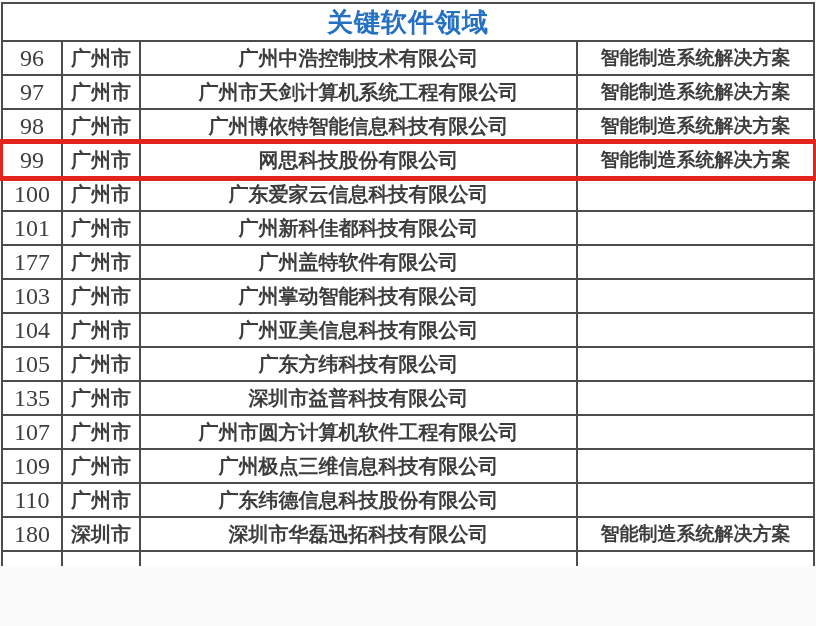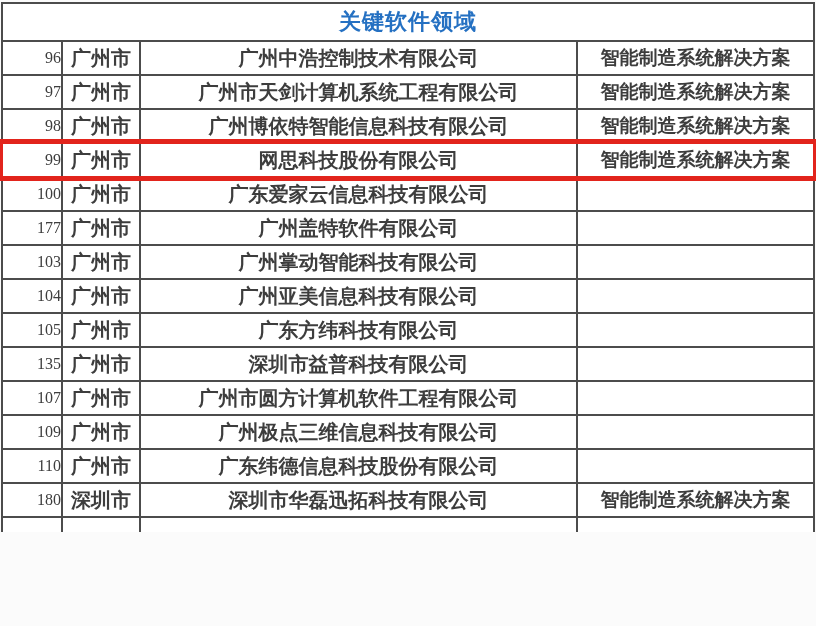--- a/index.html
+++ b/index.html
@@ -21,35 +21,34 @@
     border:2px solid var(--border-color,#4c4c4c);
     text-align:center;
     vertical-align:middle;
     color:var(--text-color,#3d3d3d);
     overflow:hidden;
     white-space:nowrap;
     padding:0;
   }
   .title-row td{
     height:36px;
-    font-size:22px;
+    font-size:26px;
     font-weight:bold;
     letter-spacing:1px;
     color:var(--title-color,#2470c2);
   }
   tbody td{
     height:32px;
     font-size:20px;
     font-weight:600;
   }
   td.c-no{
     font-family:"Liberation Serif",serif;
-    font-size:16px;
+    font-size:24px;
     font-weight:400;
-    text-align:right;
   }
   td.c-solution{font-size:19px;}
   tfoot td{height:14px;border-bottom:none;}
   .highlight-box{
     position:absolute;
     box-sizing:border-box;
     border:5px solid var(--highlight-color,#e2241c);
     pointer-events:none;
   }
 </style>
@@ -92,20 +91,26 @@
         <tr>
     <td class="c-no">99</td>
     <td class="c-city">广州市</td>
     <td class="c-company">网思科技股份有限公司</td>
     <td class="c-solution">智能制造系统解决方案</td>
   </tr>
         <tr>
     <td class="c-no">100</td>
     <td class="c-city">广州市</td>
     <td class="c-company">广东爱家云信息科技有限公司</td>
+    <td class="c-solution"></td>
+  </tr>
+        <tr>
+    <td class="c-no">101</td>
+    <td class="c-city">广州市</td>
+    <td class="c-company">广州新科佳都科技有限公司</td>
     <td class="c-solution"></td>
   </tr>
         <tr>
     <td class="c-no">177</td>
     <td class="c-city">广州市</td>
     <td class="c-company">广州盖特软件有限公司</td>
     <td class="c-solution"></td>
   </tr>
         <tr>
     <td class="c-no">103</td>

